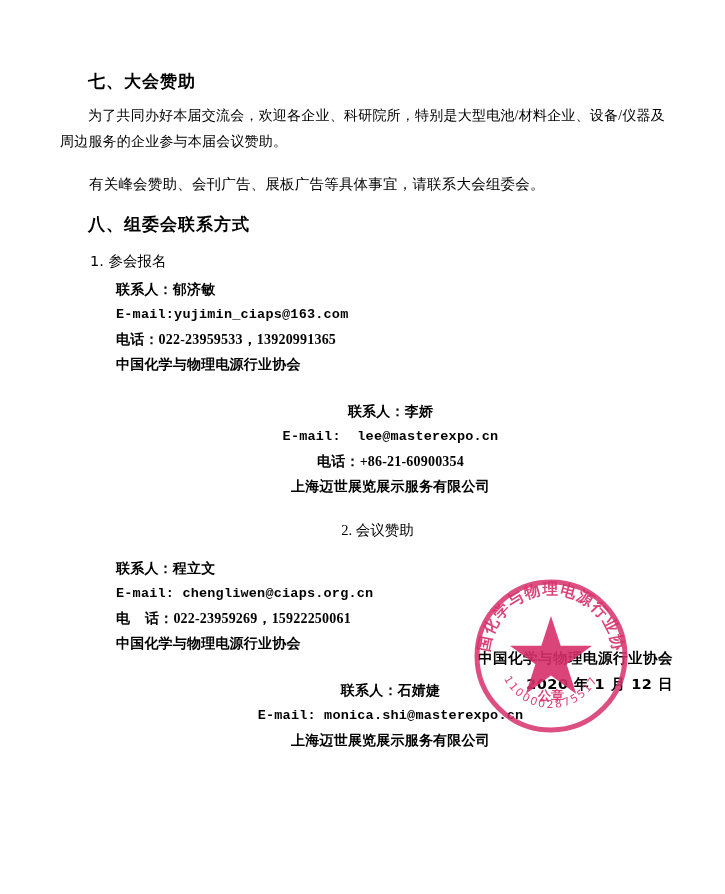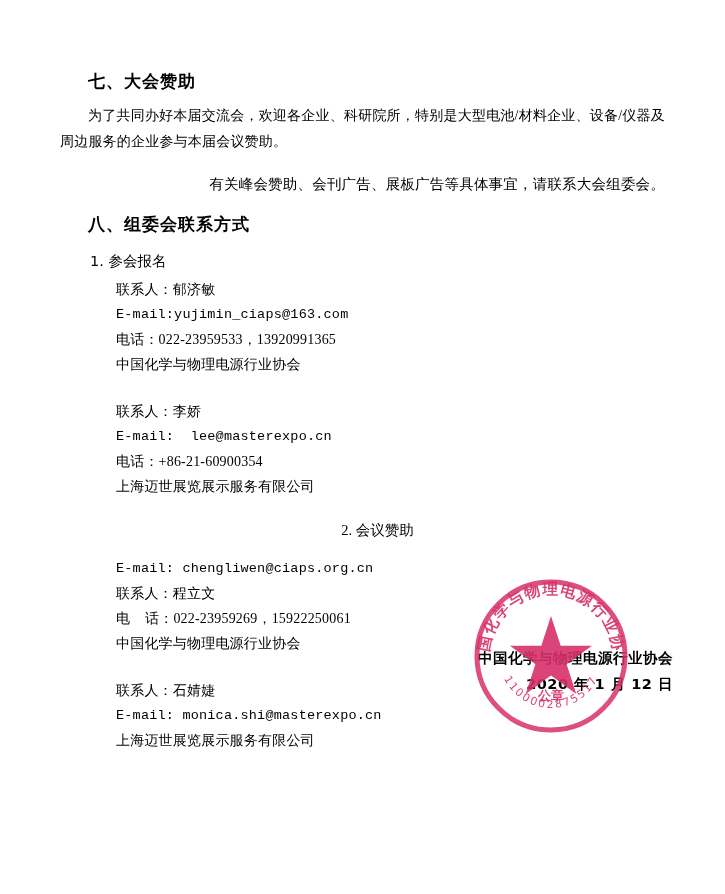--- a/index.html
+++ b/index.html
@@ -42,44 +42,45 @@
   }
   .para.indent {
     text-indent: 2em;
   }
   .para2 {
     font-size: 14.5px;
     line-height: 26px;
     margin: 16px 0 0 0;
     text-indent: 2em;
     letter-spacing: 0.2px;
-    text-align: right;
   }
   .sub-head {
     font-family: "DejaVu Sans", sans-serif;
     font-weight: normal;
     font-size: 14.5px;
     margin: 16px 0 6px 30px;
   }
   .sub-head2 {
     font-size: 14.5px;
     margin: 22px 0 16px 30px;
     text-align: center;
   }
   .contact-block {
     margin: 0 0 0 56px;
+    font-weight: bold;
   }
   .contact-line {
     font-size: 14px;
     line-height: 25px;
     letter-spacing: 0.2px;
     white-space: pre;
   }
   .contact-block.spaced {
     margin-top: 22px;
+    text-align: center;
   }
   .mono {
     font-family: "Liberation Mono", monospace;
     font-size: 13.5px;
   }
   .sign-area {
     position: absolute;
     right: 52px;
     bottom: 95px;
     text-align: right;
@@ -122,22 +123,22 @@
   <div class="contact-block spaced">
     <div class="contact-line">联系人：李娇</div>
     <div class="contact-line mono">E-mail:  lee@masterexpo.cn</div>
     <div class="contact-line">电话：+86-21-60900354</div>
     <div class="contact-line">上海迈世展览展示服务有限公司</div>
   </div>
 
   <div class="sub-head2">2. 会议赞助</div>
 
   <div class="contact-block">
+    <div class="contact-line">联系人：程立文</div>
     <div class="contact-line mono">E-mail: chengliwen@ciaps.org.cn</div>
-    <div class="contact-line">联系人：程立文</div>
     <div class="contact-line">电    话：022-23959269，15922250061</div>
     <div class="contact-line">中国化学与物理电源行业协会</div>
   </div>
 
   <div class="contact-block spaced">
     <div class="contact-line">联系人：石婧婕</div>
     <div class="contact-line mono">E-mail: monica.shi@masterexpo.cn</div>
     <div class="contact-line">上海迈世展览展示服务有限公司</div>
   </div>
 

